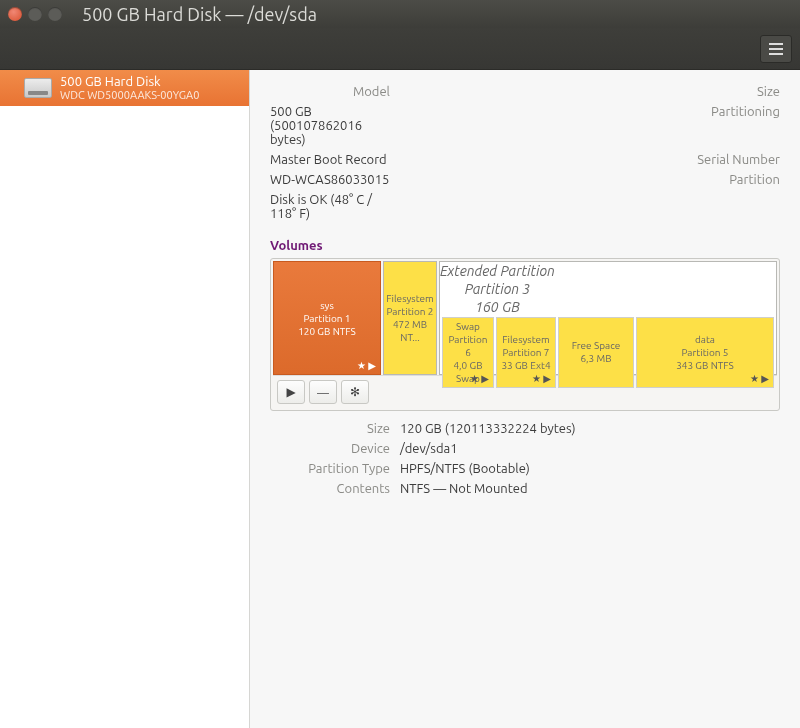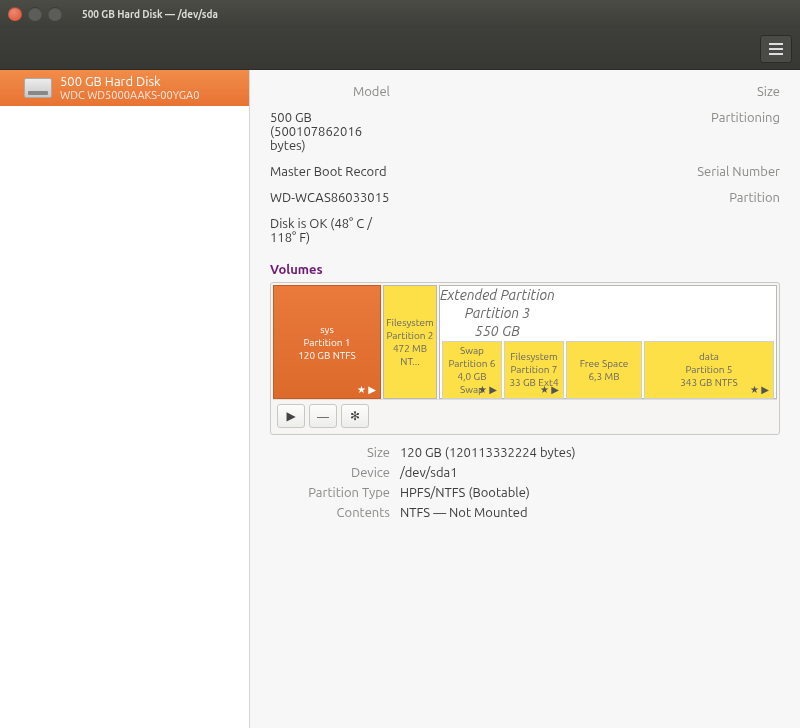--- a/index.html
+++ b/index.html
@@ -2,40 +2,40 @@
 <html><head>
 <meta charset="utf-8">
 <style>
 * { box-sizing: border-box; margin: 0; padding: 0; }
 body { font-family: "Ubuntu", "Segoe UI", sans-serif; font-size: 13px; color: #3c3c3c; background: #f7f7f7; width: 800px; height: 728px; overflow: hidden; }
 
 .titlebar { height: 28px; background: linear-gradient(#4c4c47, #3d3d39); display: flex; align-items: center; padding: 0 8px; gap: 8px; }
 .win-buttons { display: flex; gap: 6px; }
 .win-btn { width: 14px; height: 14px; border-radius: 50%; background: #5c5c58; box-shadow: inset 0 1px 1px rgba(0,0,0,0.4); }
 .win-btn.close { background: radial-gradient(circle at 40% 35%, #f08774, #d8502e); }
-.win-title { color: #dcdcd8; font-size: 10px; font-weight: bold; padding-left: 12px; }
+.win-title { color: #dcdcd8; font-size: 18px; font-weight: normal; padding-left: 12px; }
 
 .toolbar { height: 42px; background: linear-gradient(#3e3e3a, #373734); display: flex; align-items: center; justify-content: flex-end; padding: 0 8px; border-bottom: 1px solid #2b2b28; }
 .menu-btn { width: 32px; height: 28px; background: #4a4a46; border: 1px solid #2b2b28; border-radius: 3px; display: flex; align-items: center; justify-content: center; cursor: pointer; }
 .menu-icon { display:block; width:14px; height:2px; background:#ddd; position:relative; }
 .menu-icon::before, .menu-icon::after { content:""; position:absolute; left:0; width:14px; height:2px; background:#ddd; }
 .menu-icon::before { top:-5px; } .menu-icon::after { top:5px; }
 
 .content { display: flex; height: calc(100% - 70px); }
 .sidebar { width: 250px; background: #fff; border-right: 1px solid #d6d6d3; }
 .side-item { display:flex; align-items:center; gap:8px; padding:4px 24px; cursor:pointer; }
 .side-item.sel { background: linear-gradient(#f18c49, #e87333); color:#fff; }
 .disk-icon { width:28px; height:20px; background:linear-gradient(#ececec,#c9c9c9); border:1px solid #aaa; border-radius:2px; position:relative; flex-shrink:0; }
 .disk-icon::after{content:"";position:absolute;left:3px;right:3px;top:12px;height:4px;background:#888;border-radius:1px;}
 .side-text { line-height:1.15; }
 .side-text .t { font-size:13px; }
 .side-text .s { font-size:11px; opacity:0.85; }
 
 .main { flex:1; padding: 14px 20px; overflow:auto; }
-.prop-table { display:grid; grid-template-columns: 120px 1fr; row-gap:6px; column-gap:10px; margin-bottom:18px;gap:12px; }
+.prop-table { display:grid; grid-template-columns: 120px 1fr; row-gap:6px; column-gap:10px; margin-bottom:18px; }
 .prop-table .k { text-align:right; color:#8a8a86; }
 .prop-table .v { color:#3c3c3c; }
 
 .sect-title { font-weight:bold; color:#701a75; margin-bottom:6px; }
 
 .vol-box { border:1px solid #c9c9c5; border-radius:3px; background:#f6f5f3; padding:2px; margin-bottom:10px; }
 .vol-row { display:flex; height:114px; gap:2px; }
 .vol-cell { border:1px solid #b8b8b4; background:#fde047; display:flex; flex-direction:column; align-items:center; justify-content:center; text-align:center; font-size:10px; color:#666; line-height:1.3; position:relative; padding:2px; }
 .vol-cell.sel { background: linear-gradient(#e97a3c, #dc6a2b); color:#fff; border-color:#c85a1f; }
 .ext-container { flex:1; display:flex; flex-direction:column; border:1px solid #b8b8b4; background:#fff; }
@@ -107,25 +107,25 @@
         <div class="vol-cell" style="width:54px">
           <div>Filesystem</div>
           <div>Partition 2</div>
           <div>472 MB NT...</div>
         </div>
         <div class="ext-container">
           <div class="ext-head">
             <div>
               <div>Extended Partition</div>
               <div>Partition 3</div>
-              <div>550 GB</div>
+              <div>160 GB</div>
             </div>
           </div>
           <div class="ext-parts">
-            <div class="vol-cell" style="width:60px">
+            <div class="vol-cell" style="width:52px">
               <div>Swap</div>
               <div>Partition 6</div>
               <div>4,0 GB Swap</div>
               <div class="star-play">★ ▶</div>
             </div>
             <div class="vol-cell" style="width:60px">
               <div>Filesystem</div>
               <div>Partition 7</div>
               <div>33 GB Ext4</div>
               <div class="star-play">★ ▶</div>

